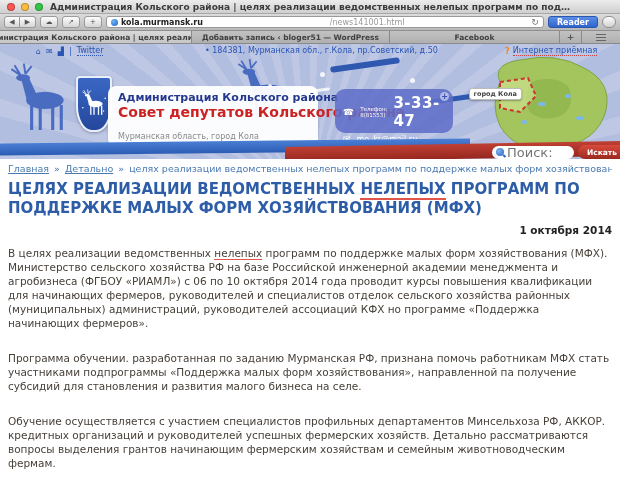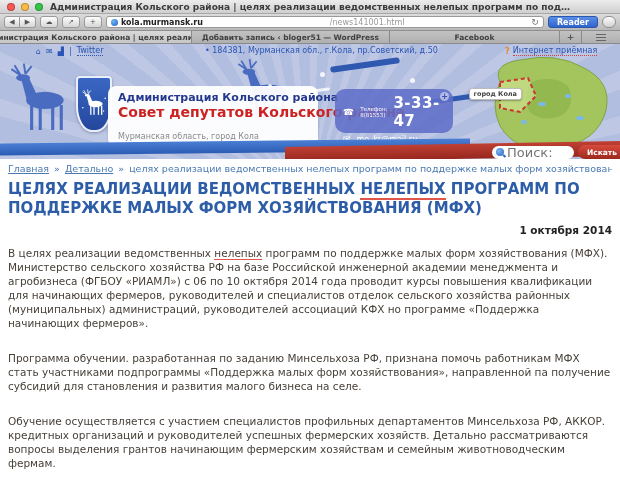--- a/index.html
+++ b/index.html
@@ -286,18 +286,18 @@
     </h1>
 
     <div class="date">1 октября 2014</div>
 
     <p class="para">
       <span>В целях реализации ведомственных</span>
       <span class="marked-inline">нелепых</span>
       <span>программ по поддержке малых форм хозяйствования (МФХ). Министерство сельского хозяйства РФ на базе Российской инженерной академии менеджмента и агробизнеса (ФГБОУ «РИАМЛ») с 06 по 10 октября 2014 года проводит курсы повышения квалификации для начинающих фермеров, руководителей и специалистов отделок сельского хозяйства районных (муниципальных) администраций, руководителей ассоциаций КФХ но программе «Поддержка начинающих фермеров».</span>
     </p>
 
-    <p class="para">Программа обучении. разработанная по заданию Минсельхоза РФ, признана помочь работникам МФХ стать участниками подпрограммы «Поддержка малых форм хозяйствования», направленной па получение субсидий для становления и развития малого бизнеса на селе.</p>
+    <p class="para">Программа обучении. разработанная по заданию Мурманская РФ, признана помочь работникам МФХ стать участниками подпрограммы «Поддержка малых форм хозяйствования», направленной па получение субсидий для становления и развития малого бизнеса на селе.</p>
 
     <p class="para">Обучение осуществляется с участием специалистов профильных департаментов Минсельхоза РФ, АККОР. кредитных организаций и руководителей успешных фермерских хозяйств. Детально рассматриваются вопросы выделения грантов начинающим фермерским хозяйствам и семейным животноводческим фермам.</p>
 
   </div>
 </div>
 
 </body></html>

